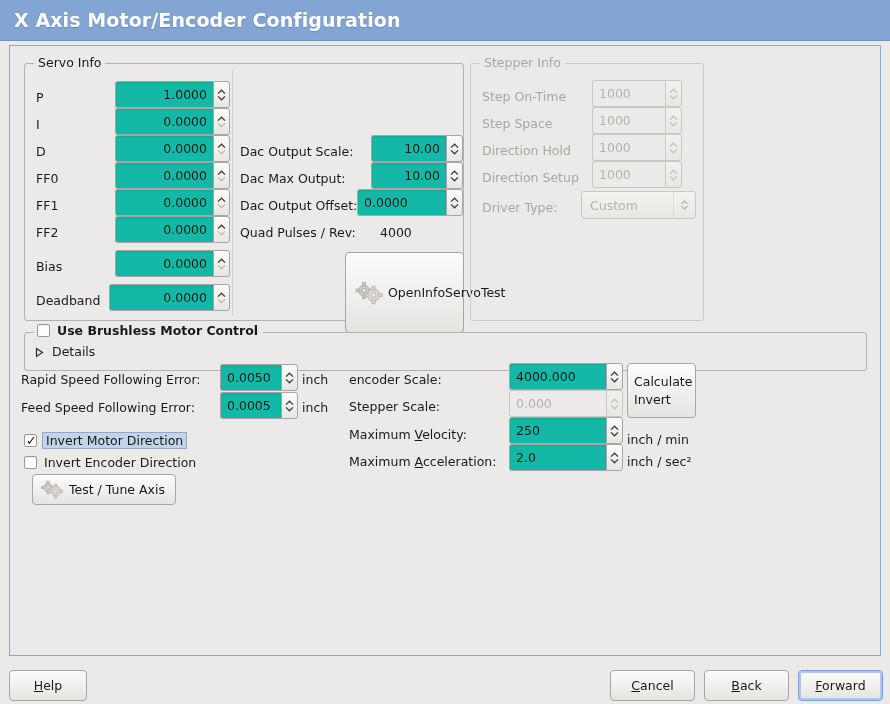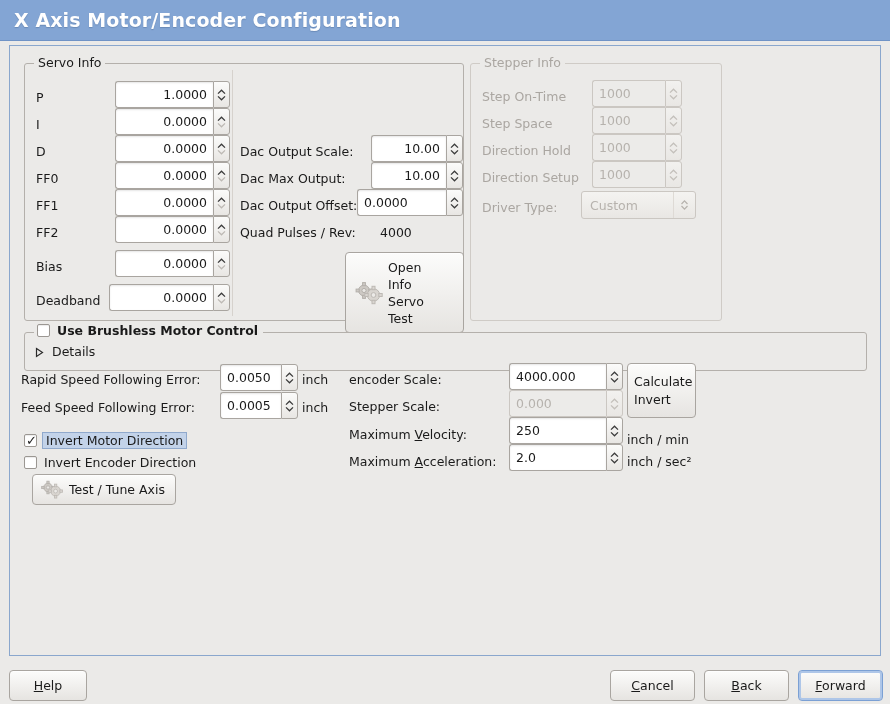--- a/index.html
+++ b/index.html
@@ -55,21 +55,21 @@
 
   
   .lbl { position: absolute; white-space: nowrap; font-size: 12.5px; color: #1a1a1a; }
   .lbl.dim { color: #aaa6a1; }
   .lbl u { text-decoration: underline; }
 
   
   .spin { position: absolute; display: flex; height: 27px; }
   .spin .entry {
     flex: 1 1 auto; height: 27px;
-    background: #ffffff;
+    background: #14b8a6;
     border: 1px solid #a9a5a0;
     border-right: none;
     border-radius: 3px 0 0 3px;
     display: flex; align-items: center;
     padding: 0 6px;
     font-size: 12.5px; color: #1a1a1a;
     box-shadow: inset 0 1px 2px rgba(0,0,0,.10);
     overflow: hidden;
   }
   .spin .entry.right { justify-content: flex-end; }
@@ -377,30 +377,30 @@
             <g fill="#d9d5d0" stroke="#bdb9b4" stroke-width="1">
               <circle cx="19.5" cy="15" r="6.2"></circle>
               <circle cx="19.5" cy="15" r="2.4" fill="#eceae7"></circle>
               <rect x="18" y="6.3" width="3" height="3.4"></rect>
               <rect x="18" y="20.3" width="3" height="3.4"></rect>
               <rect x="10.8" y="13.5" width="3.4" height="3"></rect>
               <rect x="24.8" y="13.5" width="3.4" height="3"></rect>
             </g>
           </svg>
         </span>
-        <span style="display:flex; flex-direction:column; line-height:17px; text-align:left; width:52px;">
+        <span style="display:flex; flex-direction:row; line-height:17px; text-align:left; width:52px;">
           <span>Open</span>
           <span>Info</span>
           <span>Servo</span>
           <span>Test</span>
         </span>
       </div>
     </div>
 
-    <div class="group disabled" style="left:460px; top:17px; width:252px; height:258px;">
+    <div class="group disabled" style="left:460px; top:17px; width:234px; height:258px;">
       <span class="group-title">Stepper Info</span>
 
       <span class="lbl dim" style="left:11px; top:25px;">Step On-Time</span>
       <div class="spin disabled" style="left:121px; top:16px; width:90px;">
         <div class="entry left">1000</div>
         <div class="steps">
           <span class="ar">
               <svg width="9" height="6" viewBox="0 0 9 6">
                 <path d="M1 4.6 L4.5 1.2 L8 4.6" fill="none" stroke="#c3bfba" stroke-width="1.3"></path>
               </svg>

